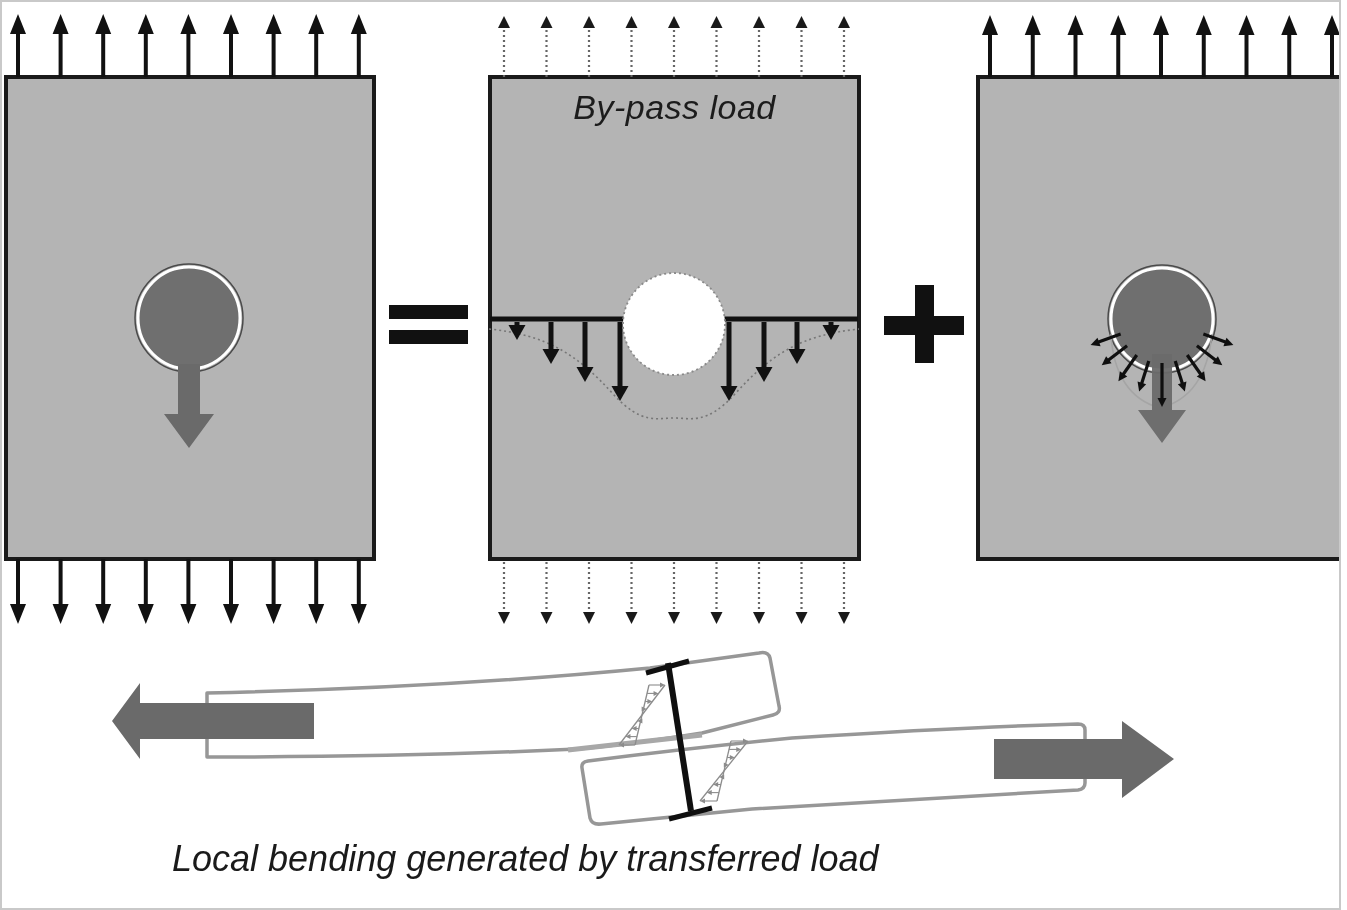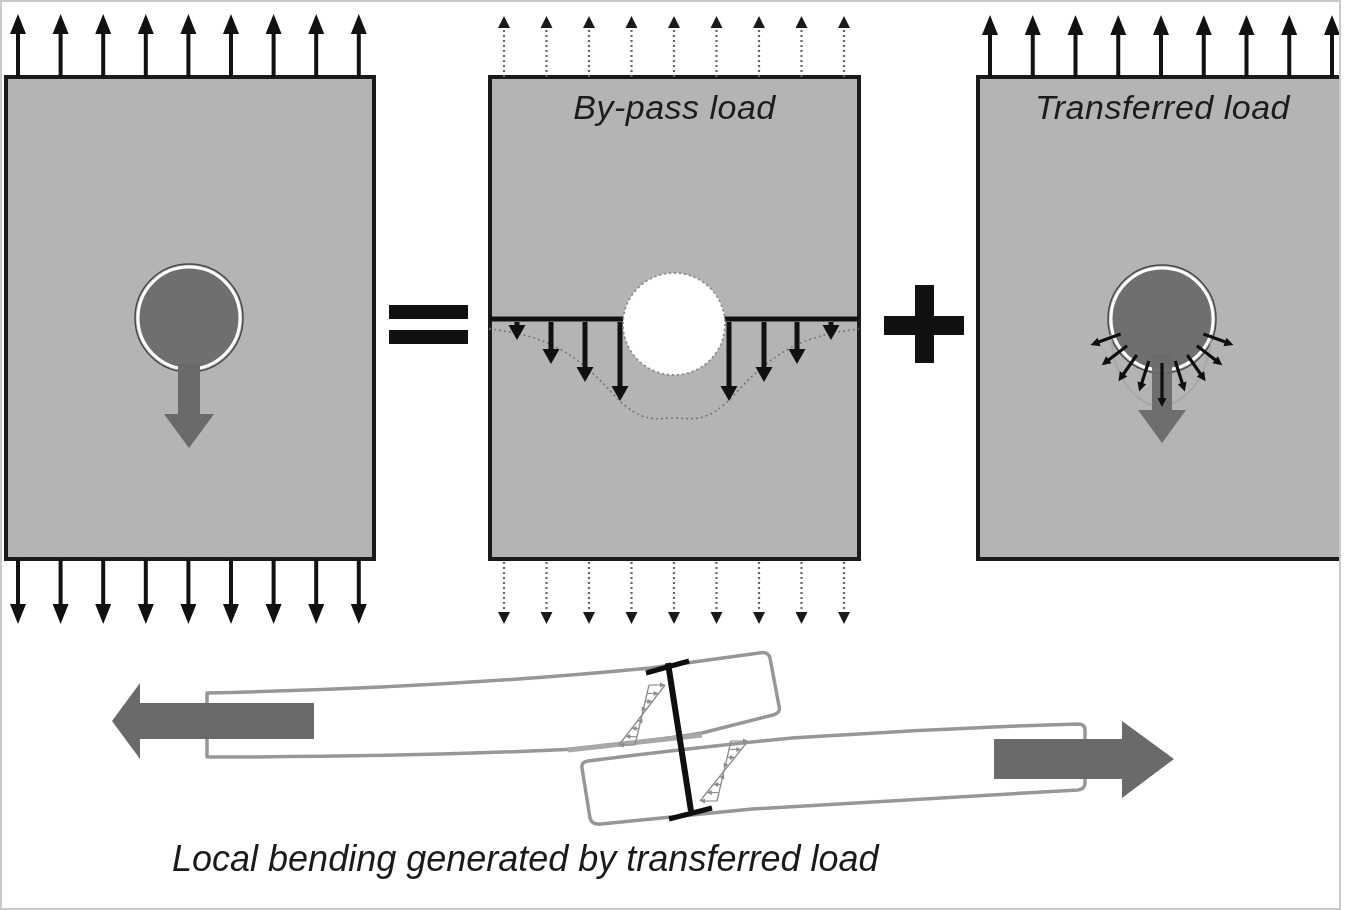--- a/index.html
+++ b/index.html
@@ -262,15 +262,14 @@
 
       <g>
         <line x1="666" y1="661" x2="689" y2="809" style="stroke:var(--bolt-color);stroke-width:6"></line>
         <line x1="644" y1="671" x2="687" y2="659" style="stroke:var(--bolt-color);stroke-width:5"></line>
         <line x1="667" y1="817" x2="710" y2="806" style="stroke:var(--bolt-color);stroke-width:5"></line>
       </g>
     </g>
   </svg>
 
   <div class="panel-label" style="left:488px;top:86px;width:369px;">By-pass load</div>
-  <div class="panel-label" style="left:976px;top:86px;width:369px;">Transferred load</div>
   <div class="caption">Local bending generated by transferred load</div>
 </div>
 
 </body></html>

